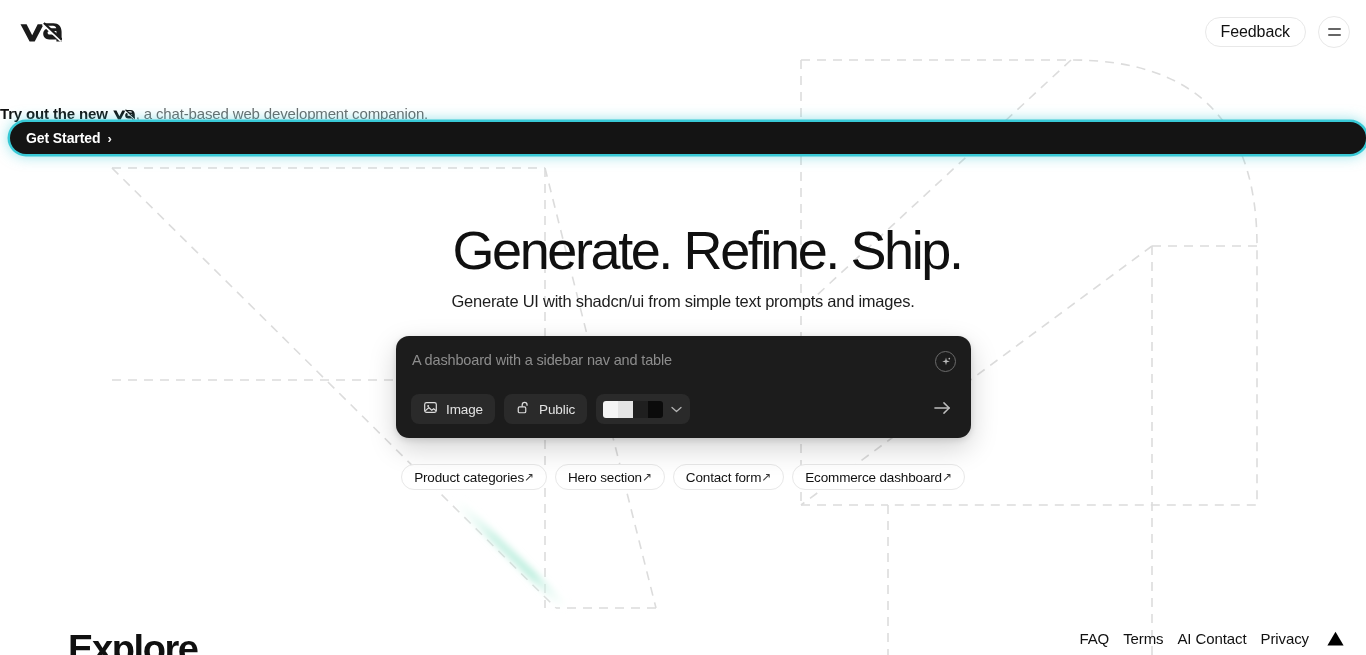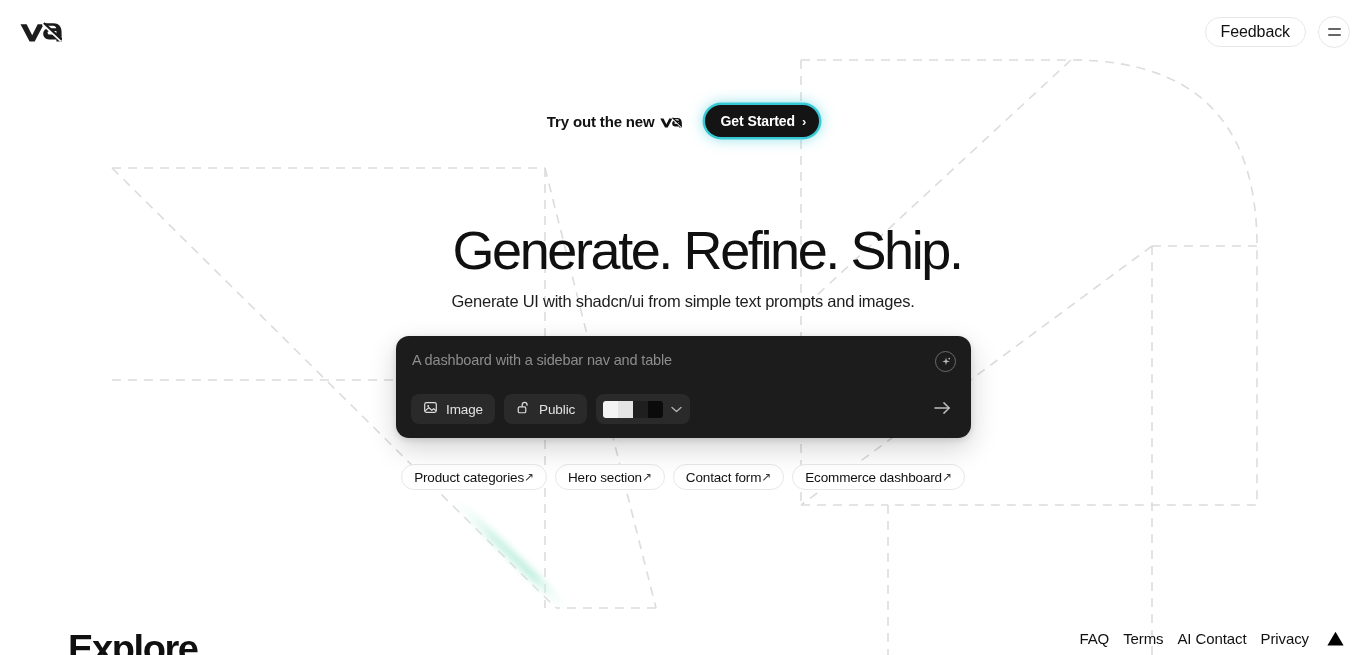--- a/index.html
+++ b/index.html
@@ -90,21 +90,22 @@
   }
 
   
   .banner {
     position: absolute;
     top: 105px;
     left: 0; right: 0;
     z-index: 20;
     display: flex;
     justify-content: center;
-    gap: 12px;
+    gap: 0;
+    flex-direction: column;
   }
   .banner-text {
     font-size: 15px;
     letter-spacing: -0.15px;
     color: #6a6a6a;
     display: flex;
     align-items: center;
     white-space: nowrap;
   }
   .banner-strong {
@@ -387,20 +388,21 @@
       <span class="banner-logo">
         <svg width="22" height="13" viewBox="0 0 42 22" xmlns="http://www.w3.org/2000/svg">
           <path d="M0.5 3.2 h6.1 l5.6 11.1 l5.5 -11.1 h6.0 l-9.0 17.4 h-5.1 z" fill="#111"></path>
           <path d="M33.4 2.2 c5.1 0 8.2 3.3 8.2 8.6 v9.6 h-5.2 v-2.0 h-7.2 c-3.6 0 -6.0 -2.2 -6.0 -5.6
                    c0 -3.3 2.4 -5.6 6.0 -5.6 h7.1 c-0.3 -1.5 -1.5 -2.4 -3.3 -2.4 h-9.3 v-2.6 z
                    M29.6 10.0 c-1.3 0 -2.0 0.7 -2.0 1.8 c0 1.1 0.7 1.8 2.0 1.8 h6.8 v-3.6 z" fill="#111"></path>
           <path d="M22.6 3.0 L41.2 20.0" stroke="#fff" stroke-width="2.6" fill="none"></path>
           <path d="M23.9 2.0 L41.8 18.6" stroke="#111" stroke-width="2.2" fill="none"></path>
         </svg>
       </span>
+      <span>, a chat-based web development companion.</span>
     </div>
     <button class="get-started">
       <span>Get Started</span>
       <span class="chev">›</span>
     </button>
   </div>
 
   <div class="hero">
     <h1>Generate. Refine. Ship.</h1>
     <p>Generate UI with shadcn/ui from simple text prompts and images.</p>

